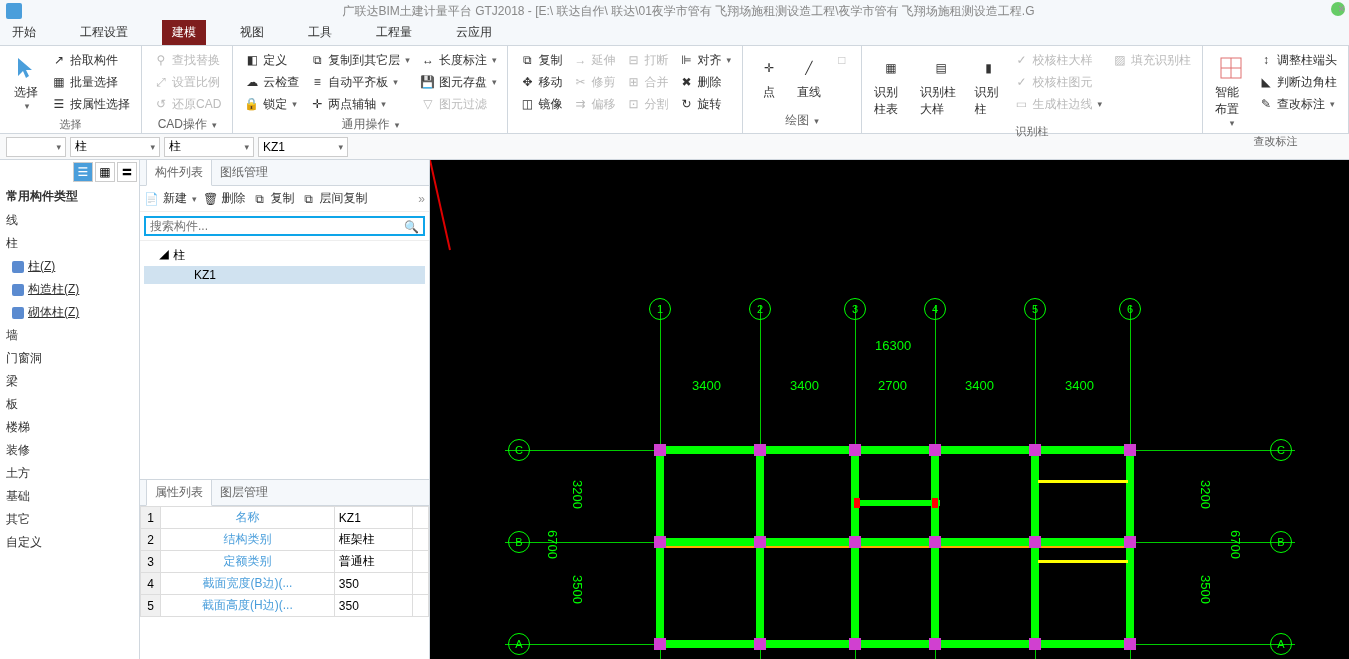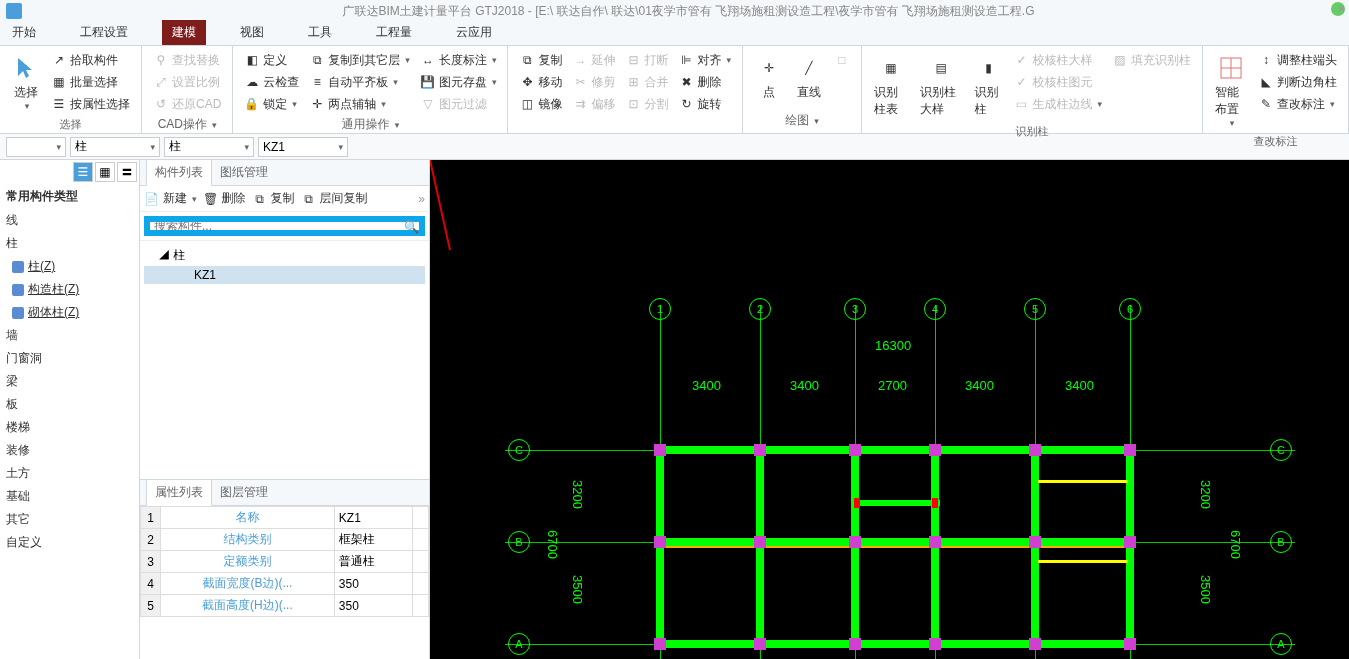--- a/index.html
+++ b/index.html
@@ -31,21 +31,21 @@
 .lp-item{padding:3px 6px;color:#333;cursor:pointer;}
 .lp-item.sub{padding-left:12px;display:flex;align-items:center;gap:4px;text-decoration:underline;}
 .lp-item.sub .ic{width:12px;height:12px;background:#5b8bd0;border-radius:2px;}
 .mid-pane{width:290px;border-right:1px solid #d0d7de;display:flex;flex-direction:column;}
 .mid-tabs{height:26px;display:flex;align-items:flex-end;border-bottom:1px solid #d0d7de;padding-left:6px;background:#f5f8fb;}
 .mid-tab{padding:4px 8px;color:#666;cursor:pointer;}
 .mid-tab.active{background:#fff;border:1px solid #d0d7de;border-bottom:1px solid #fff;margin-bottom:-1px;}
 .mid-toolbar{height:26px;display:flex;align-items:center;padding:0 4px;gap:6px;border-bottom:1px solid #eee;}
 .mid-tb-btn{display:flex;align-items:center;gap:3px;color:#333;cursor:pointer;}
 .search-box{padding:4px;border-bottom:1px solid #eee;position:relative;}
-.search-box input{width:100%;height:20px;border:6px solid #0ea5e9;padding:0 4px;color:#999;}
+.search-box input{width:100%;height:20px;border:2px solid #0ea5e9;padding:0 4px;color:#999;}
 .search-box .sico{position:absolute;right:10px;top:8px;color:#999;}
 .tree{flex:1;padding:4px;}
 .tree-item{padding:2px 4px;cursor:pointer;}
 .tree-item.l1{padding-left:14px;}
 .tree-item.l2{padding-left:32px;}
 .tree-item.l3{padding-left:50px;}
 .tree-item.sel{background:#d0e2f0;}
 .prop-pane{height:180px;border-top:1px solid #d0d7de;display:flex;flex-direction:column;}
 .prop-table{flex:1;overflow:auto;}
 .prop-table table{width:100%;border-collapse:collapse;}

